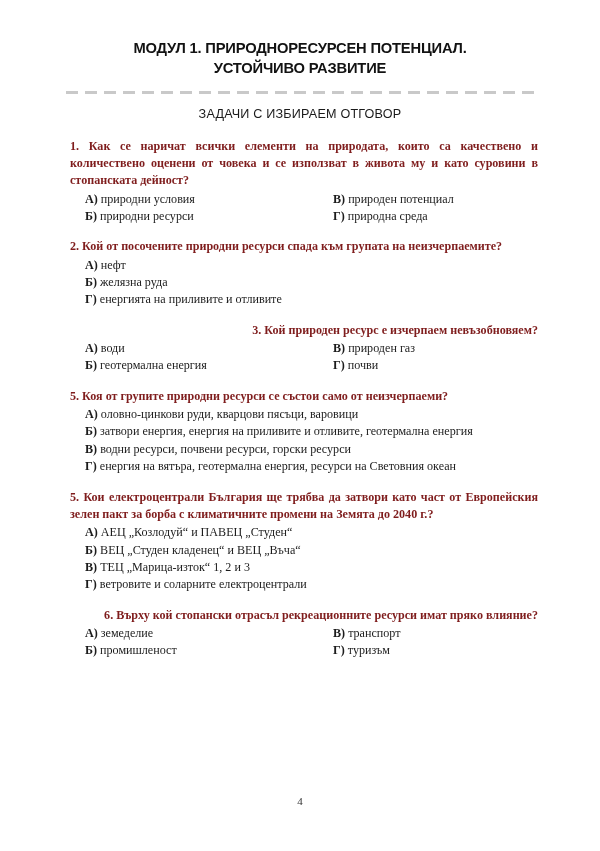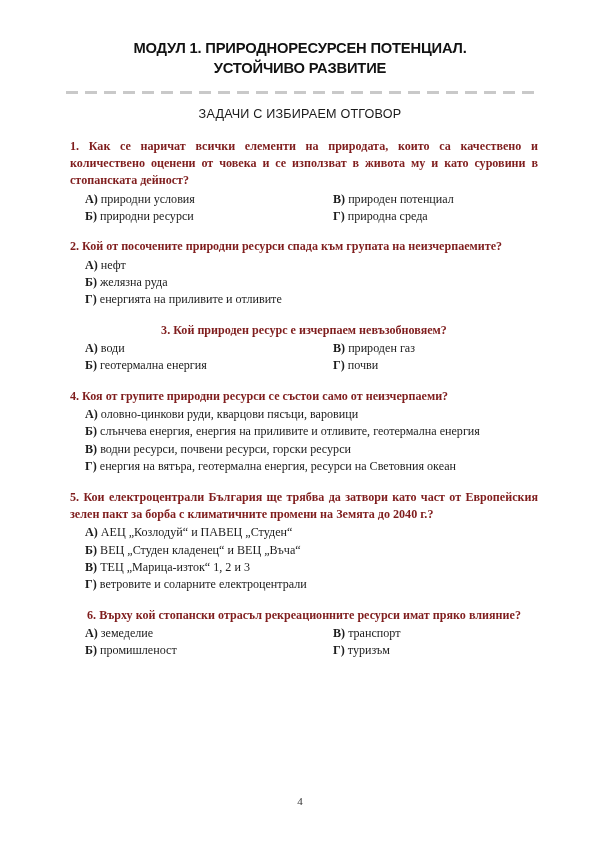--- a/index.html
+++ b/index.html
@@ -75,21 +75,21 @@
   .q-stem {
     font-weight: bold;
     font-size: 12.1px;
     line-height: 17.2px;
     text-align: justify;
     text-justify: inter-word;
     margin: 0 0 1px 0;
     color: #7f1d1d;
   }
   .q-stem.nojust {
-    text-align: center;
+    text-align: right;
   }
 
   .answers {
     margin: 0;
     padding: 0 0 0 15px;
   }
   .ans {
     font-size: 12.1px;
     line-height: 17.4px;
     color: #1c1c1c;
@@ -157,24 +157,24 @@
       <div class="q-block">
         <p class="q-stem nojust">3. Кой природен ресурс е изчерпаем невъзобновяем?</p>
         <div class="answers two-col">
           <div class="ans"><span class="letter">А)</span> <span>води</span></div>
           <div class="ans"><span class="letter">Б)</span> <span>геотермална енергия</span></div>
           <div class="ans"><span class="letter">В)</span> <span>природен газ</span></div>
           <div class="ans"><span class="letter">Г)</span> <span>почви</span></div>
         </div>
       </div>
       <div class="q-block">
-        <p class="q-stem">4. Коя от групите природни ресурси се състои само от неизчерпаеми?</p>
+        <p class="q-stem">5. Коя от групите природни ресурси се състои само от неизчерпаеми?</p>
         <div class="answers one-col">
           <div class="ans"><span class="letter">А)</span> <span>оловно-цинкови руди, кварцови пясъци, варовици</span></div>
-          <div class="ans"><span class="letter">Б)</span> <span>слънчева енергия, енергия на приливите и отливите, геотермална енергия</span></div>
+          <div class="ans"><span class="letter">Б)</span> <span>затвори енергия, енергия на приливите и отливите, геотермална енергия</span></div>
           <div class="ans"><span class="letter">В)</span> <span>водни ресурси, почвени ресурси, горски ресурси</span></div>
           <div class="ans"><span class="letter">Г)</span> <span>енергия на вятъра, геотермална енергия, ресурси на Световния океан</span></div>
         </div>
       </div>
       <div class="q-block">
         <p class="q-stem">5. Кои електроцентрали България ще трябва да затвори като част от Европейския зелен пакт за борба с климатичните промени на Земята до 2040 г.?</p>
         <div class="answers one-col">
           <div class="ans"><span class="letter">А)</span> <span>АЕЦ „Козлодуй“ и ПАВЕЦ „Студен“</span></div>
           <div class="ans"><span class="letter">Б)</span> <span>ВЕЦ „Студен кладенец“ и ВЕЦ „Въча“</span></div>
           <div class="ans"><span class="letter">В)</span> <span>ТЕЦ „Марица-изток“ 1, 2 и 3</span></div>

